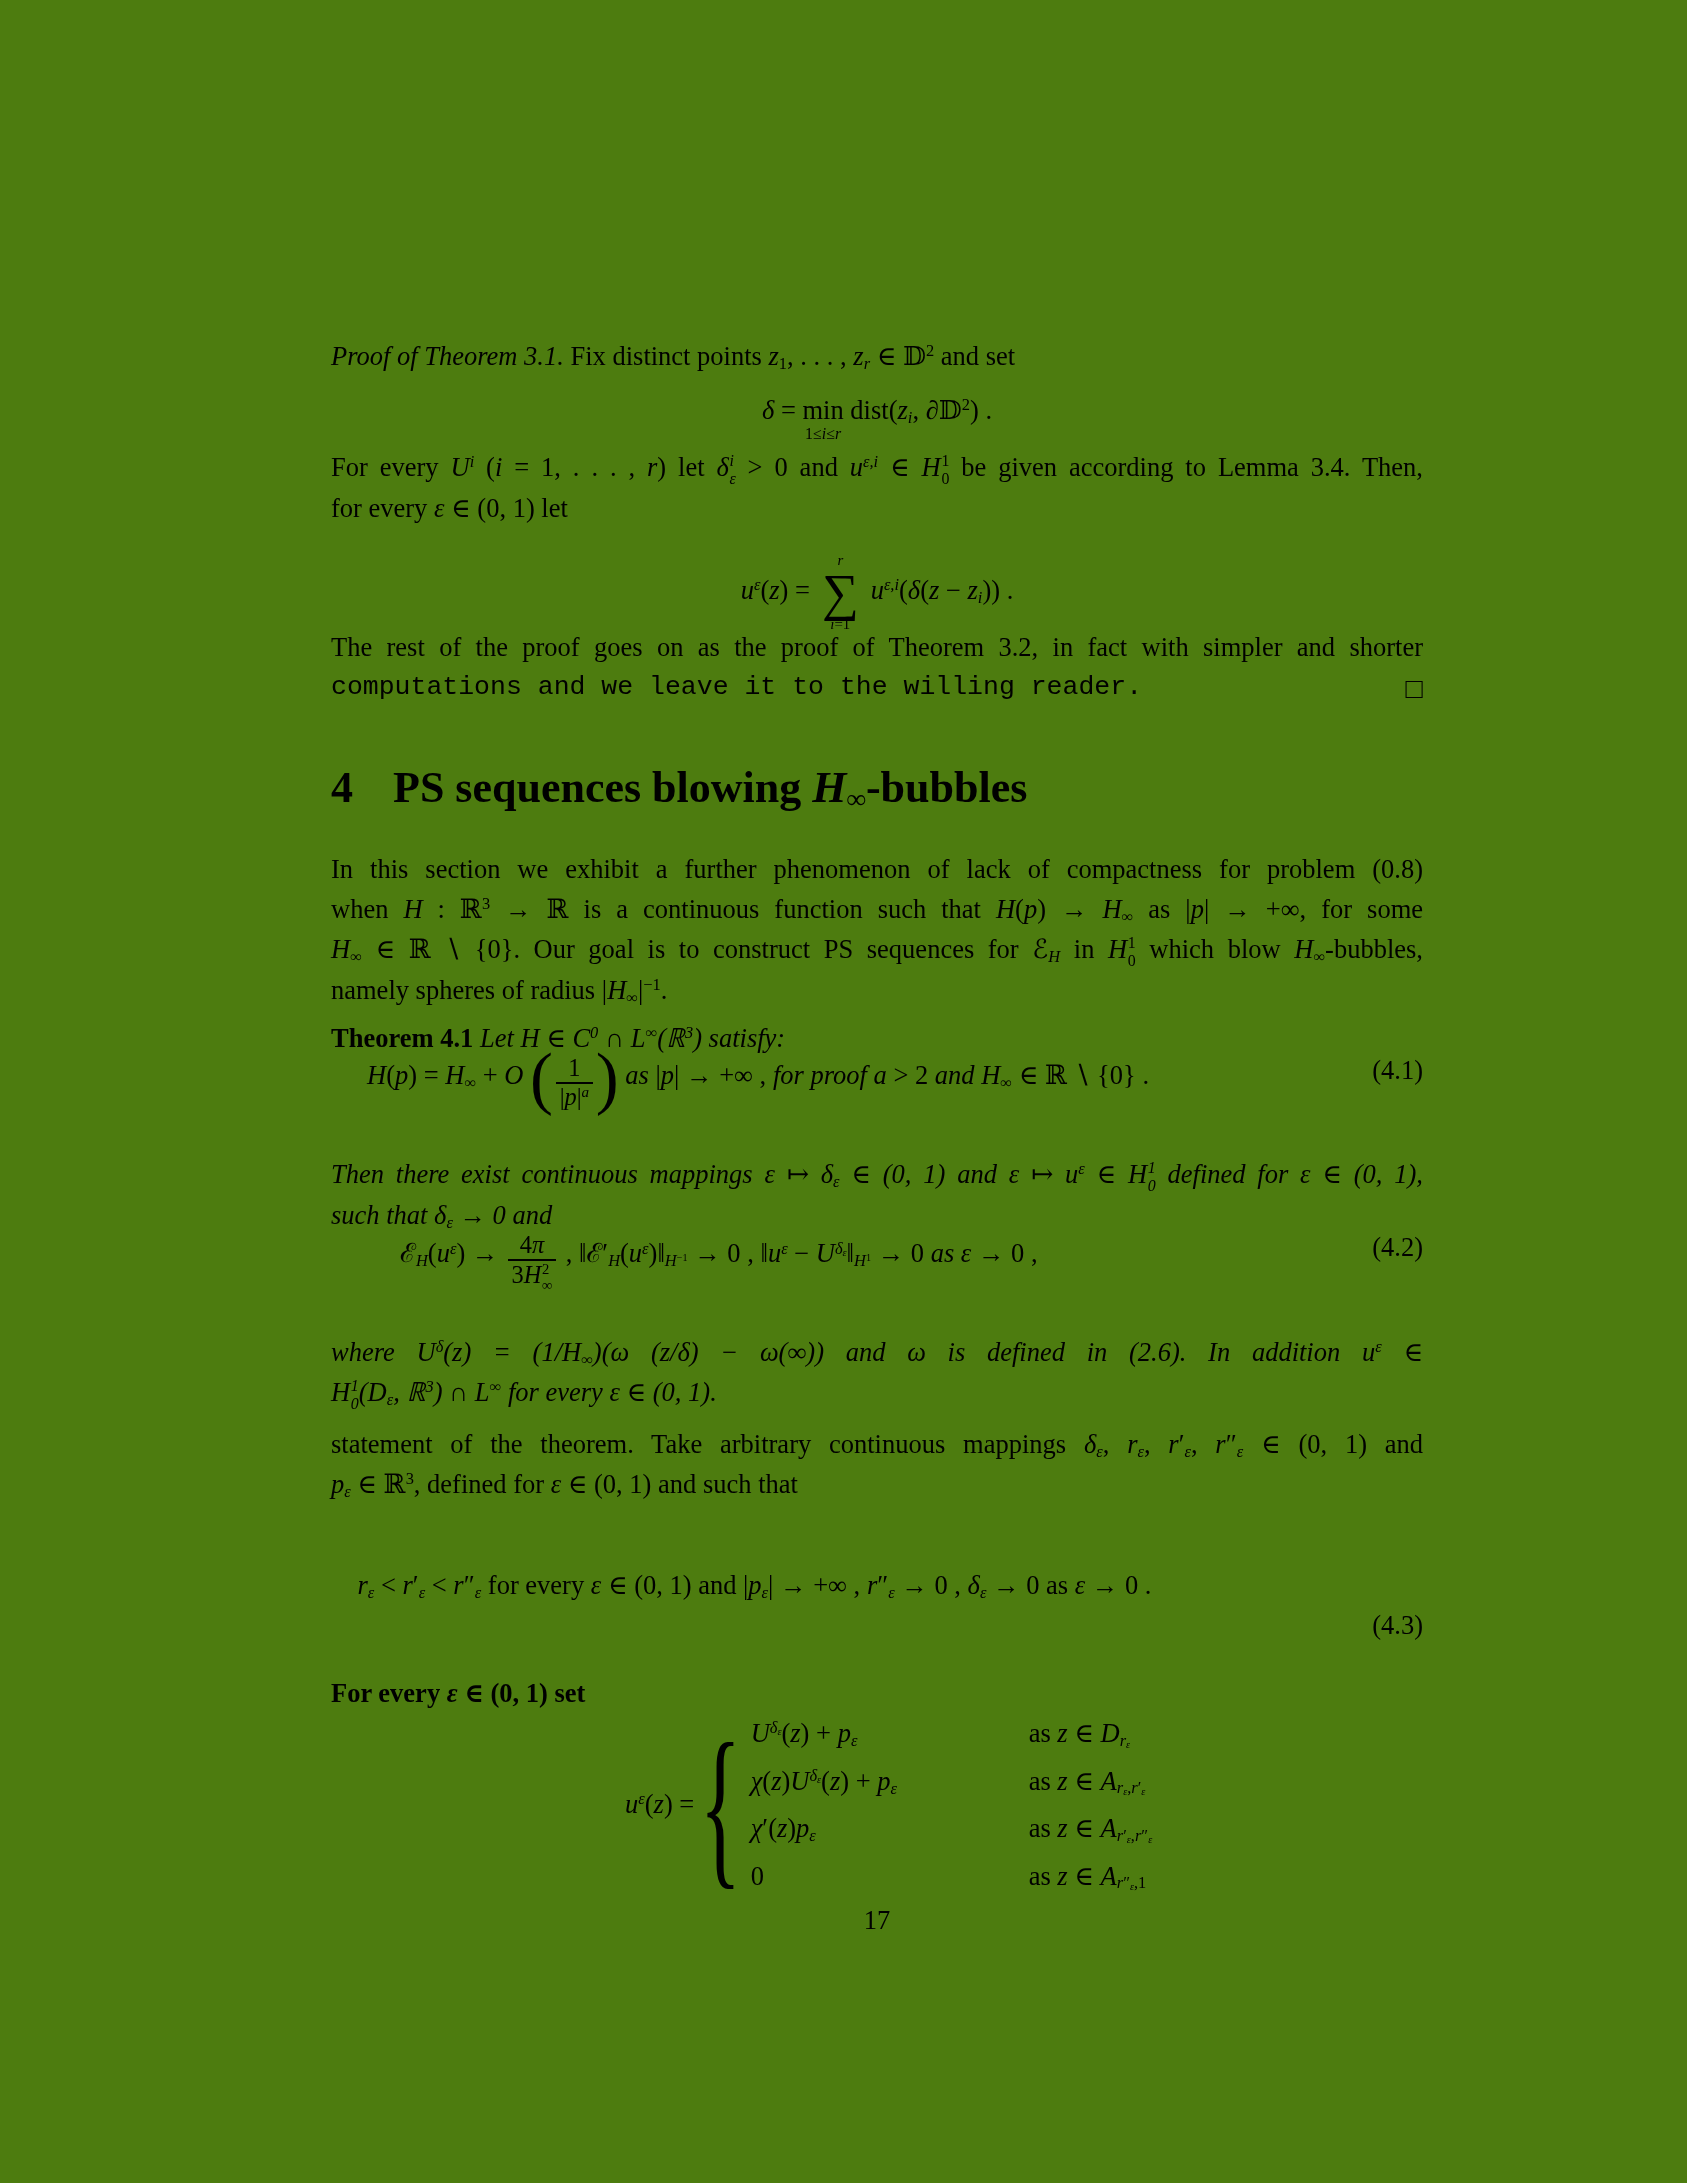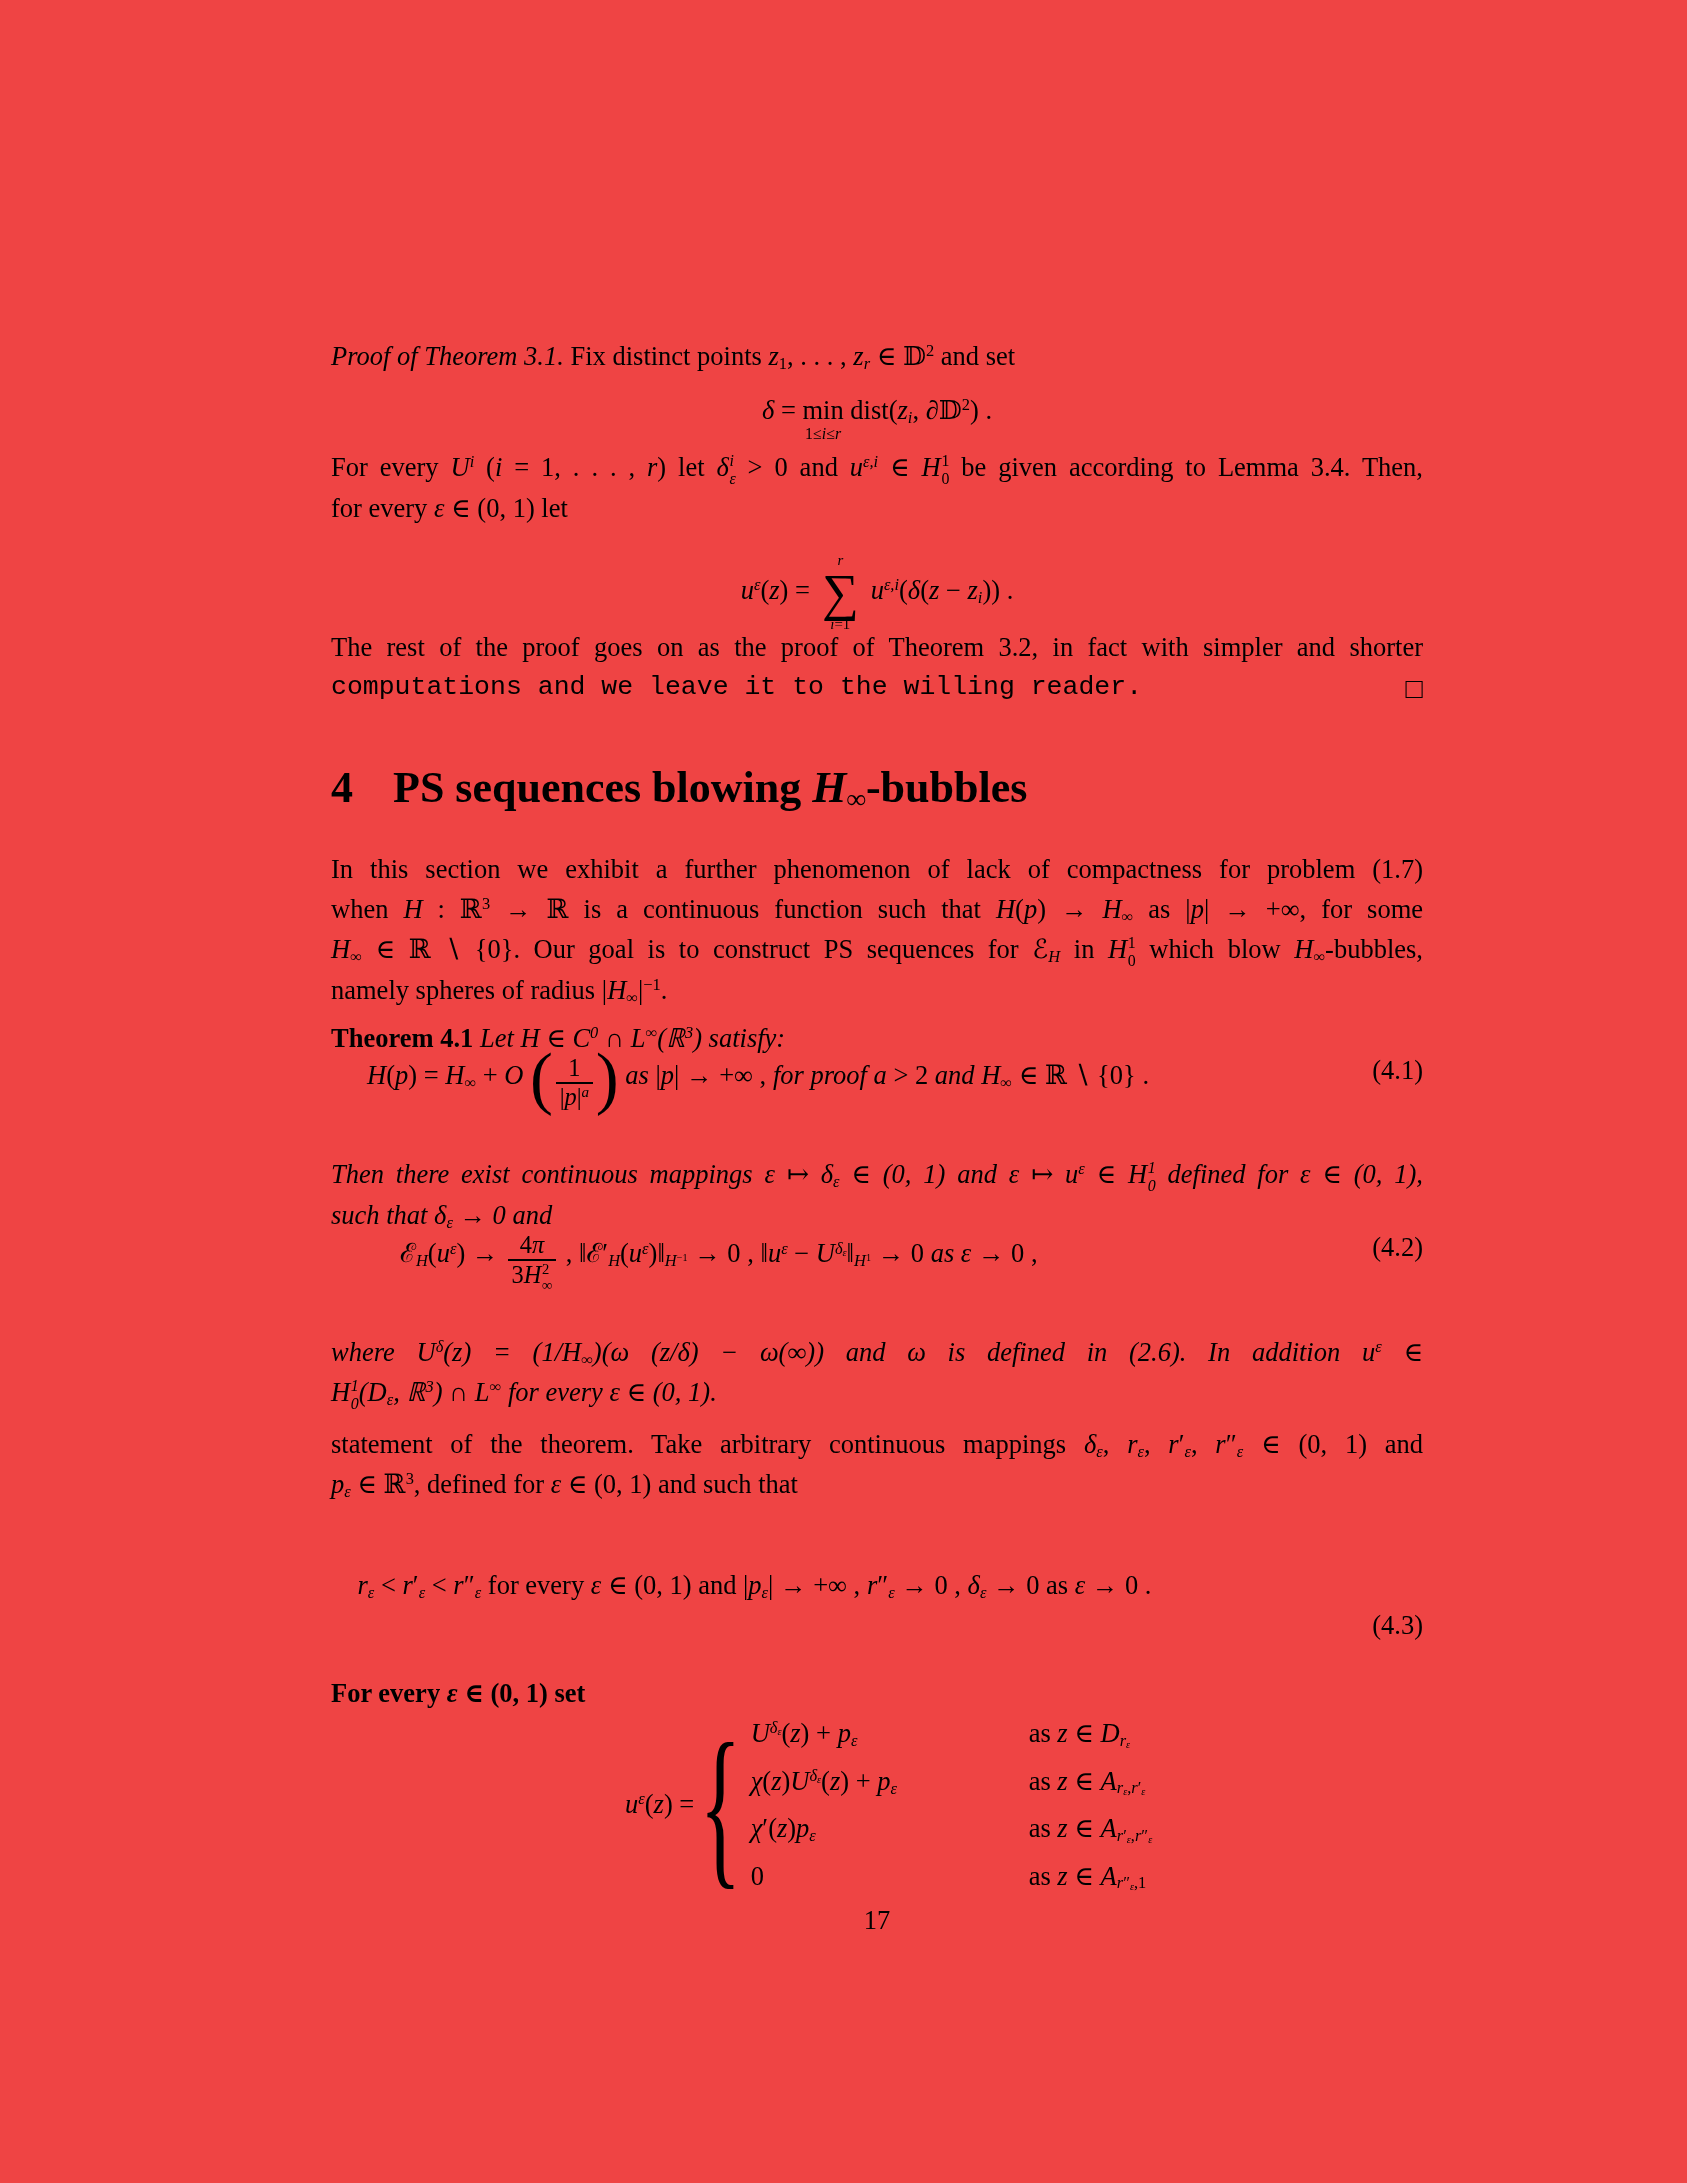--- a/index.html
+++ b/index.html
@@ -1,18 +1,18 @@
 <!DOCTYPE html>
 <html style="font-size:10.6px"><head>
 <meta charset="utf-8">
 <style>
   html,body{margin:0;padding:0;background:#ffffff;}
   body{width:1687px;height:2183px;position:relative;color:#000;
        font-family:"Liberation Serif","DejaVu Serif",serif;font-size:26.5px;}
-  .page{position:absolute;left:0;top:0;width:1687px;height:2183px;background:#ef4444;overflow:hidden;}
+  .page{position:absolute;left:0;top:0;width:1687px;height:2183px;background:#4d7c0f;overflow:hidden;}
   .blk{position:absolute;left:331px;width:1092px;}
   .line{line-height:40px;white-space:normal;}
   .full{text-align:justify;text-align-last:justify;}
   .it{font-style:italic;}
   b.thm{font-weight:bold;}
   sup,sub{font-size:.62em;line-height:0;}
   sup{vertical-align:.52em;}
   sub{vertical-align:-.22em;}
   
   .frac{display:inline-block;vertical-align:-.85em;text-align:center;font-size:.92em;line-height:1.1;margin:0 2.6px;}
@@ -74,21 +74,21 @@
       <span class="qed">□</span>
     </div>
   </div>
 
   <div class="blk heading" style="top:761px;">
     <span>4</span>
     <span>PS sequences blowing <i>H</i><sub>∞</sub>-bubbles</span>
   </div>
 
   <div class="blk" style="top:849px;">
-    <div class="line full">In this section we exhibit a further phenomenon of lack of compactness for problem (1.7)</div>
+    <div class="line full">In this section we exhibit a further phenomenon of lack of compactness for problem (0.8)</div>
     <div class="line full">when <i>H</i> : ℝ<sup>3</sup> → ℝ is a continuous function such that <i>H</i>(<i>p</i>) → <i>H</i><sub>∞</sub> as |<i>p</i>| → +∞, for some</div>
     <div class="line full"><i>H</i><sub>∞</sub> ∈ ℝ ∖ {0}. Our goal is to construct PS sequences for ℰ<sub><i>H</i></sub> in <i>H</i><span class="vss"><span>1</span><span>0</span></span> which blow <i>H</i><sub>∞</sub>-bubbles,</div>
     <div class="line">namely spheres of radius |<i>H</i><sub>∞</sub>|<sup>−1</sup>.</div>
   </div>
 
   <div class="blk line" style="top:1018px;">
     <b class="thm">Theorem 4.1</b>
     <span> </span>
     <span class="it">Let H ∈ C<sup>0</sup> ∩ L<sup>∞</sup>(ℝ<sup>3</sup>) satisfy:</span>
   </div>

